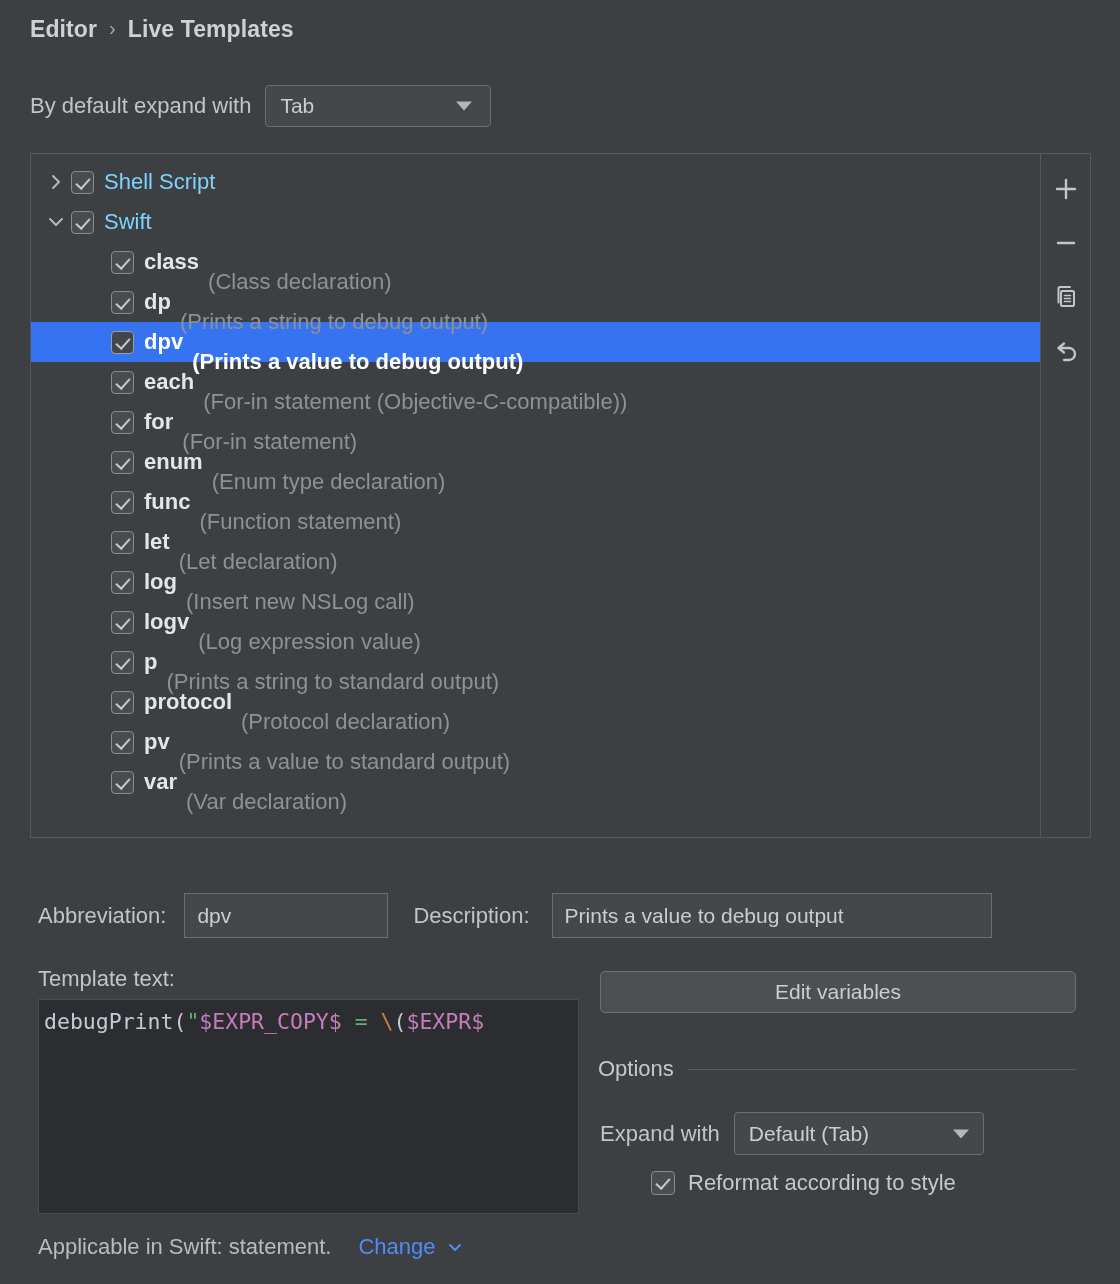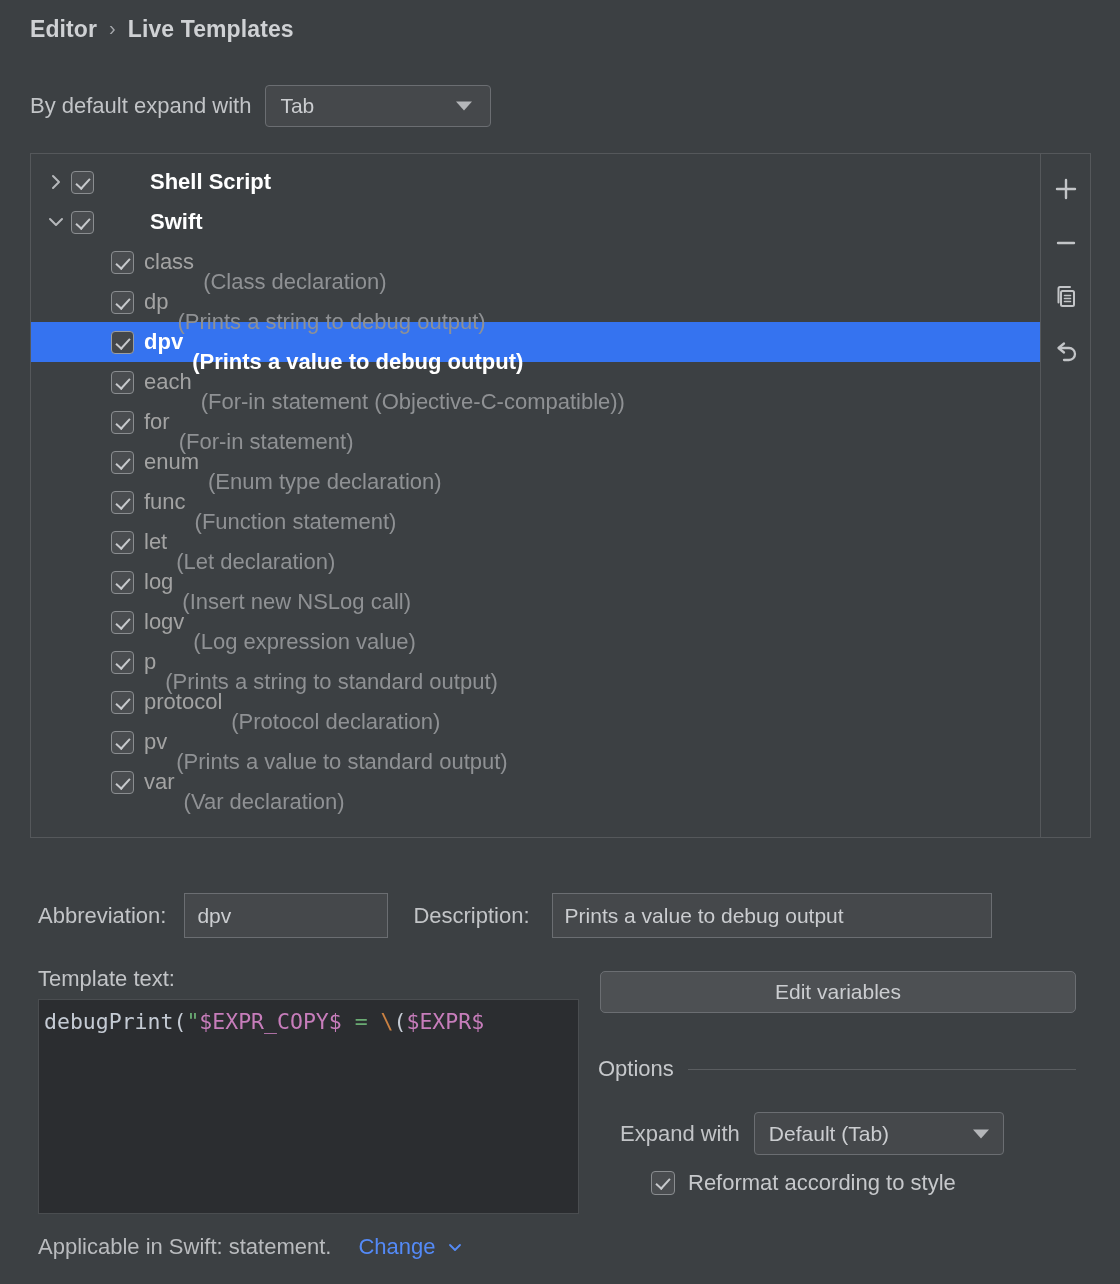--- a/index.html
+++ b/index.html
@@ -100,22 +100,22 @@
     content: "";
     position: absolute;
     left: 7px; top: 3px;
     width: 6px; height: 12px;
     border: solid #c7c9cc;
     border-width: 0 2.4px 2.4px 0;
     transform: rotate(42deg);
   }
   .row.selected .cb { border-color: #9a9da0; background: #44474a; }
 
-  .grp-name { font-weight: bold; color: #ffffff; margin-left: 46px; }
-  .abbr { color: #a3a3a3; font-weight: normal; }
+  .grp-name { font-weight: normal; color: #7dd3fc; }
+  .abbr { color: #e5e5e5; font-weight: bold; }
   .desc { color: #8f9194; margin-left: 9px; margin-top: 40px; }
   .row.selected .abbr,
   .row.selected .desc { color: #ffffff; font-weight: bold; }
   .row.selected .desc { margin-left: 9px; }
 
   
   .sidebar {
     position: absolute;
     left: 1041px; top: 153px;
     width: 50px; height: 685px;
@@ -197,21 +197,21 @@
     position: absolute;
     left: 598px; top: 1056px;
     width: 478px;
     display: flex; align-items: center; gap: 14px;
   }
   .options-hdr .txt { font-size: 22px; color: #c6c8cb; white-space: nowrap; }
   .options-hdr .line { flex: 1; height: 1px; background: #5a5d60; }
 
   .expand-with-row {
     position: absolute;
-    left: 620px; top: 1112px;
+    left: 600px; top: 1112px;
     display: flex; align-items: center; gap: 14px;
   }
   .expand-with-row .lbl { font-size: 22px; color: #c2c4c7; }
   #combo-opt-expand { width: 250px; height: 43px; }
 
   .reformat-row {
     position: absolute;
     left: 651px; top: 1170px;
     display: flex; align-items: center;
   }

